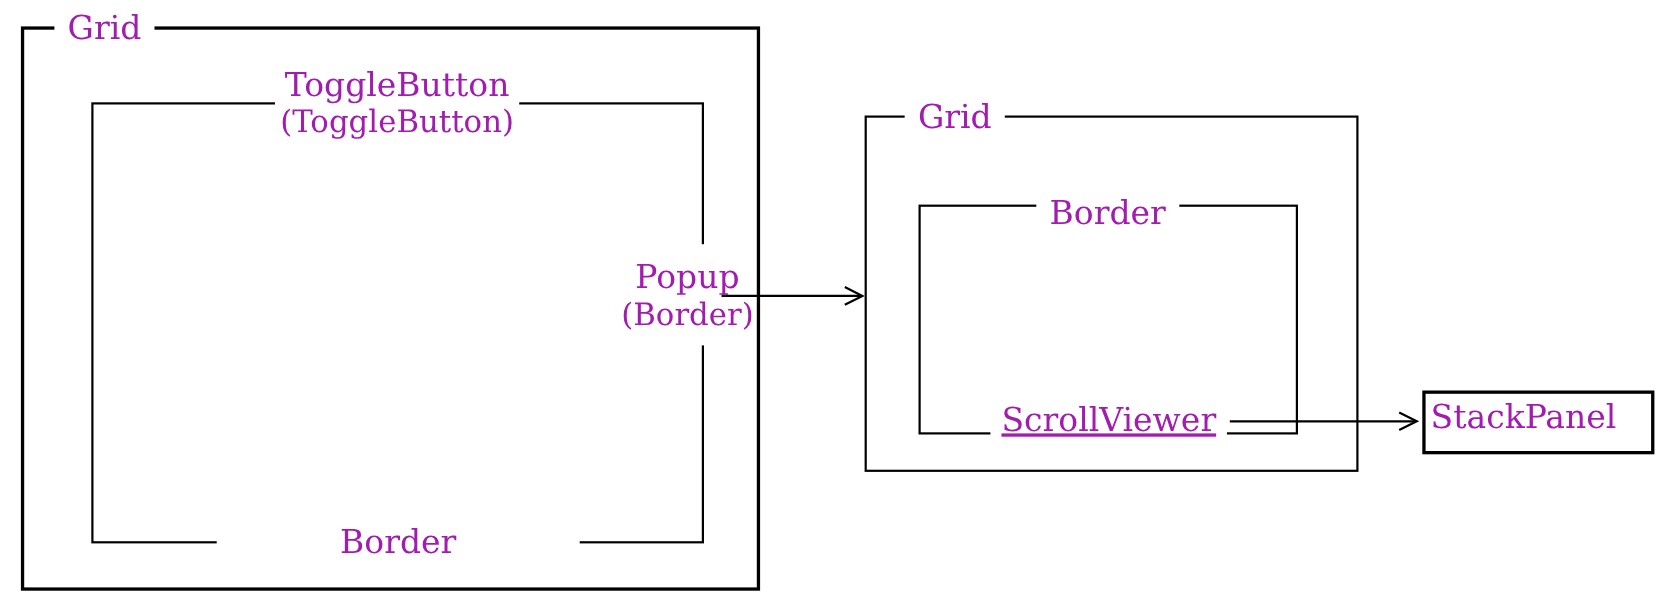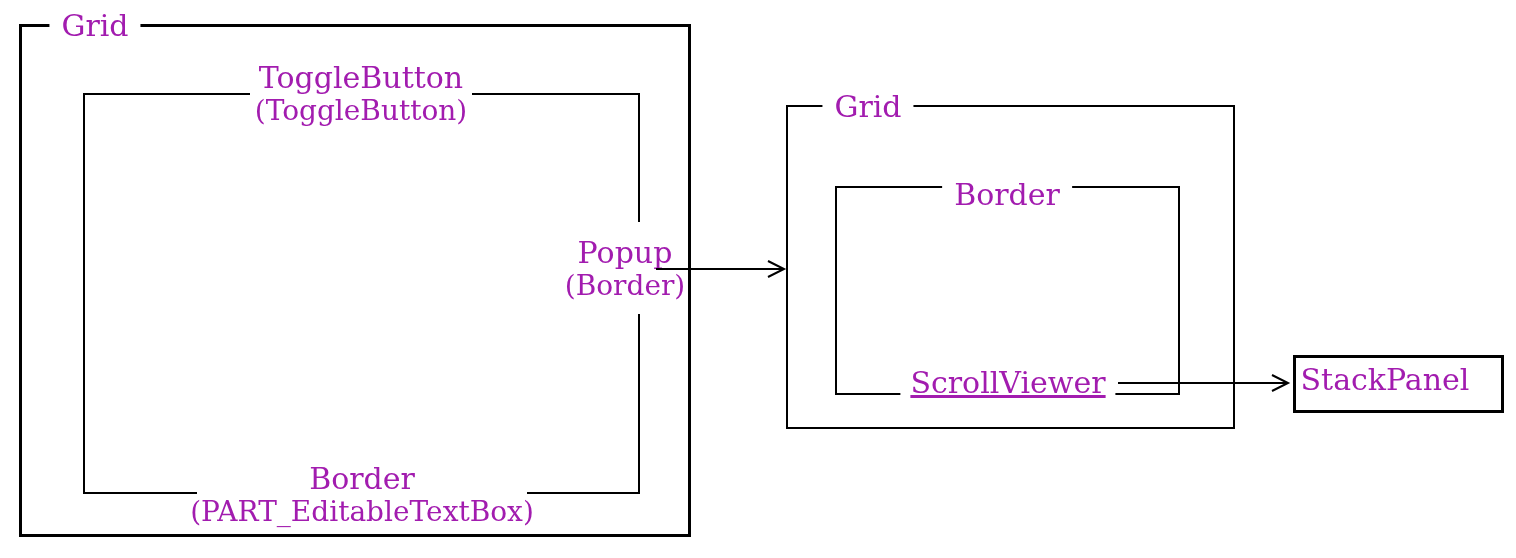--- a/index.html
+++ b/index.html
@@ -75,21 +75,20 @@
   </div>
 
 
   <div class="node pad-v" style="left:625px; top:268px; width:122px;">
     <span class="main">Popup</span>
     <span class="sub">(Border)</span>
   </div>
 
   <div class="node" style="left:362px; top:494px; width:330px;">
     <span class="main">Border</span>
-    <span class="sub">(PART_EditableTextBox)</span>
   </div>
 
   <div class="box" style="left:786px; top:105px; width:449px; height:324px;"></div>
   <div class="tag" style="left:868px; top:107px;">
     <span>Grid</span>
   </div>
 
   <div class="box" style="left:835px; top:186px; width:345px; height:209px;"></div>
   <div class="tag" style="left:1007px; top:195px;">
     <span>Border</span>

